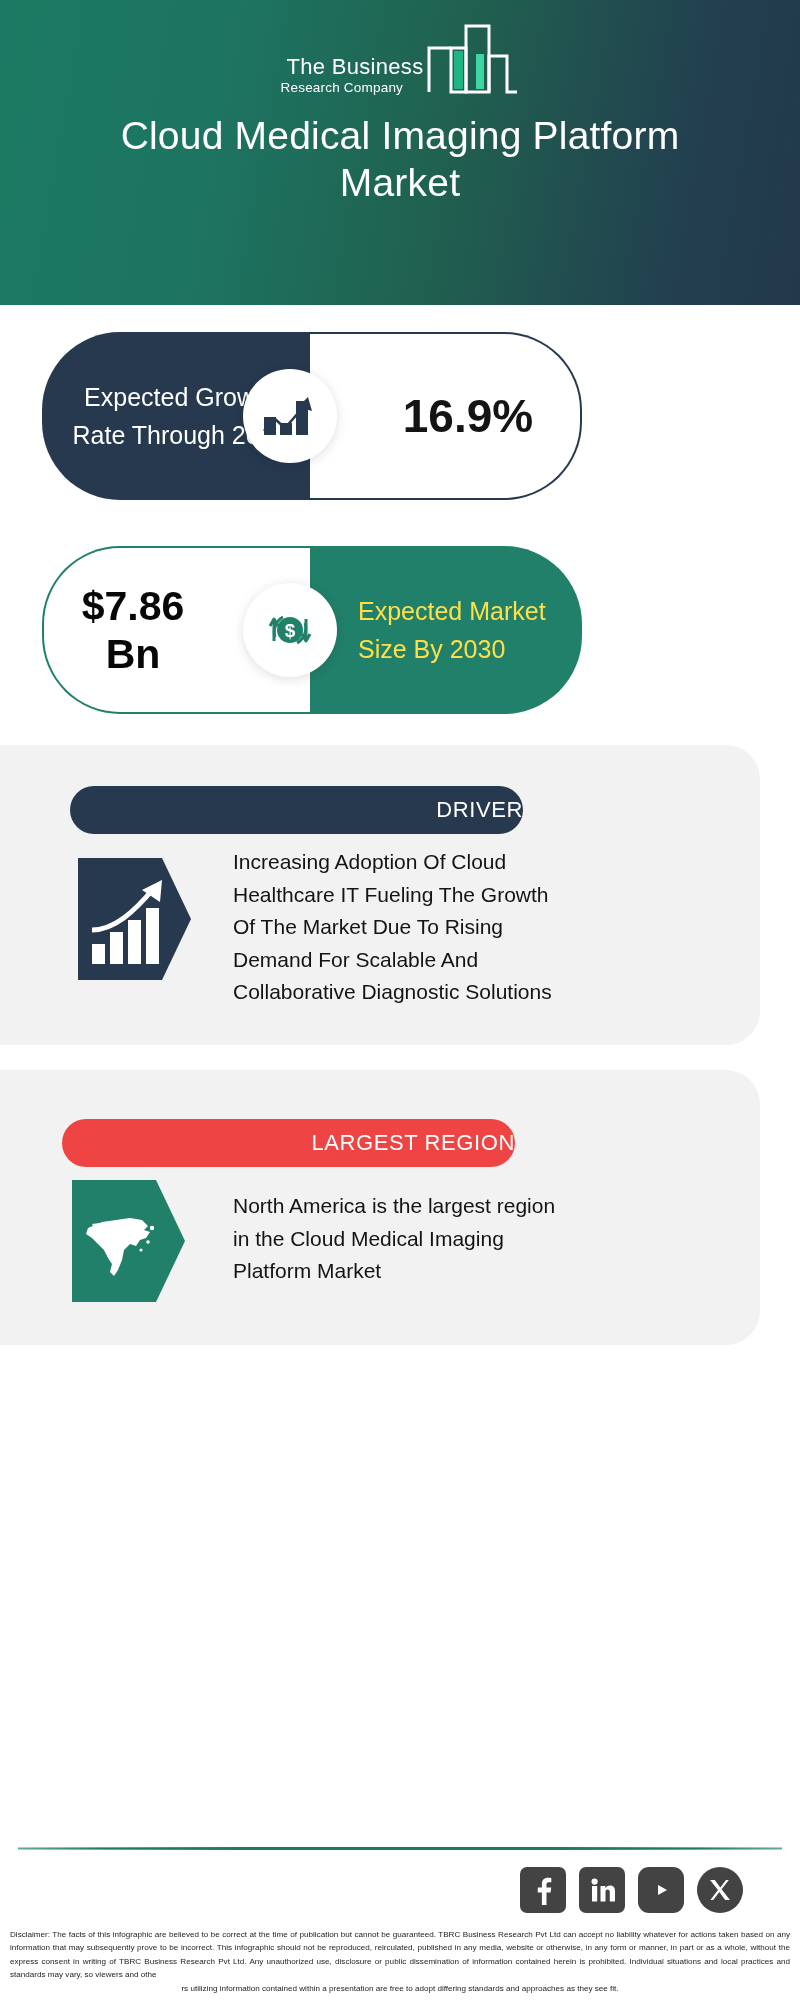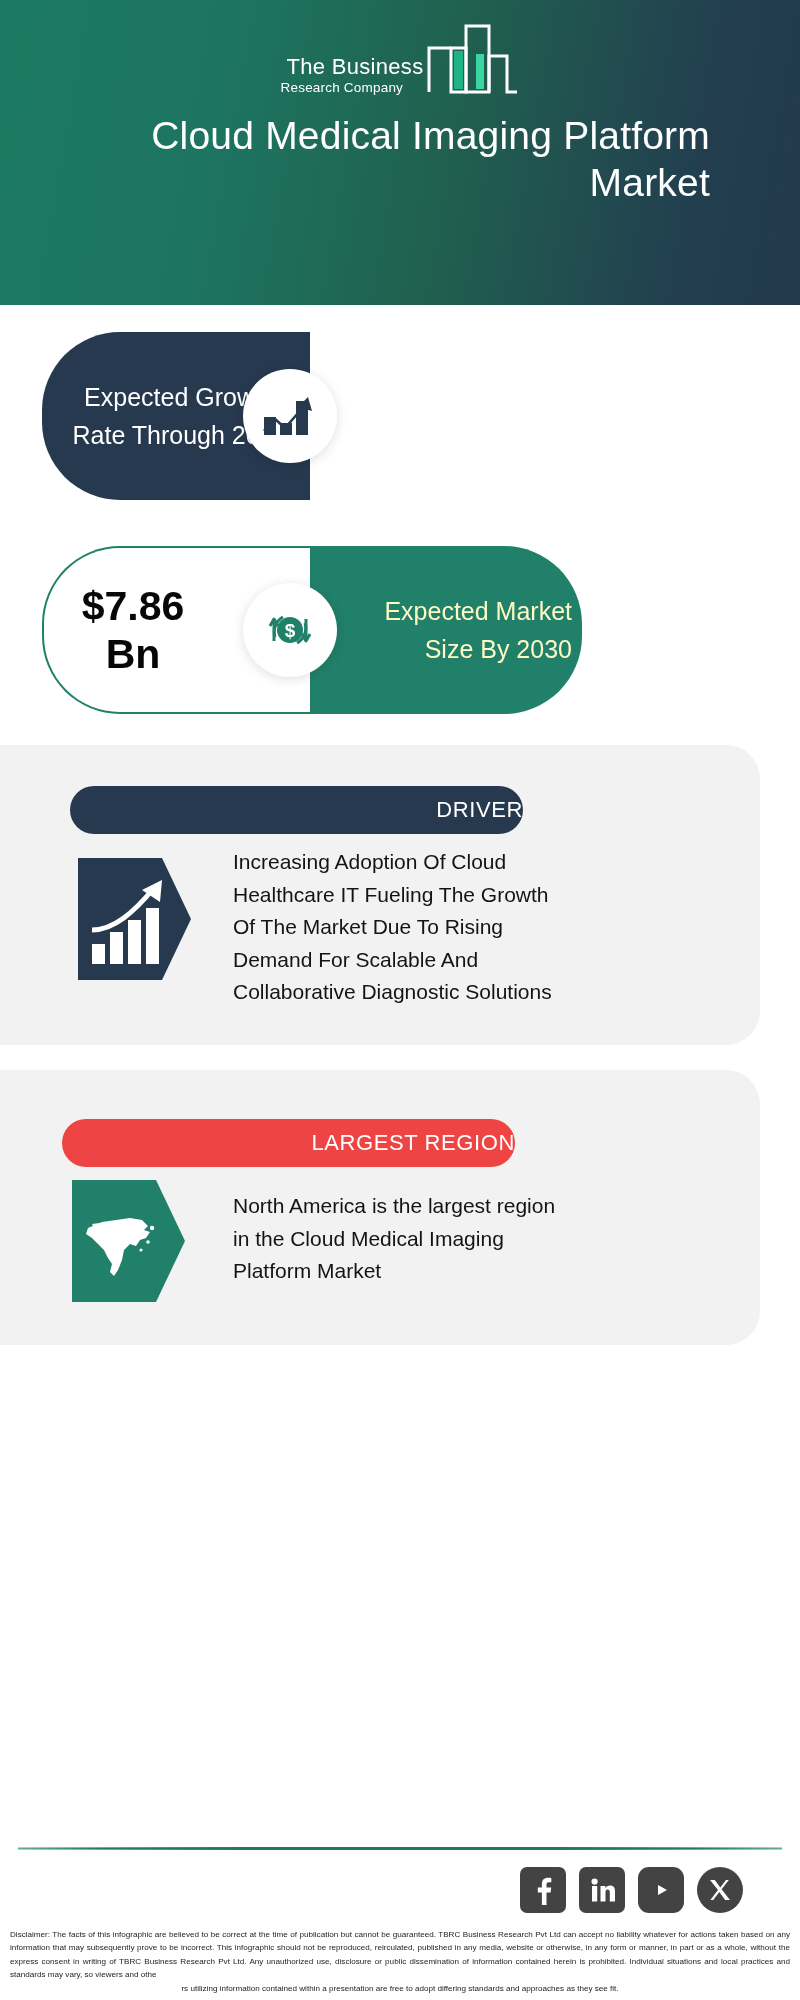--- a/index.html
+++ b/index.html
@@ -28,21 +28,21 @@
     margin-left:6px;
   }
   .logo-line2 {
     color:#ffffff; font-size:13.5px; letter-spacing:.2px; line-height:1.5;
     font-weight:400;
   }
   .logo-mark { margin-left:4px; margin-bottom:2px; }
 
   .header-title {
     position:absolute; left:0; top:112px; width:800px;
-    text-align:right; color:#ffffff;
+    text-align:center; color:#ffffff;
     font-size:39px; line-height:47px; font-weight:400; letter-spacing:.2px;
     padding:0 90px;
   }
 
   
   .stat1 { position:absolute; left:42px; top:332px; width:540px; height:168px; }
   .stat1-left {
     position:absolute; left:0; top:0; width:268px; height:168px;
     background:#27394f;
     border-radius:78px 0 0 78px;
@@ -74,21 +74,21 @@
     color:#070707; font-size:41px; font-weight:bold; line-height:48px;
     text-align:center; padding-right:44px;
   }
   .stat2-right {
     position:absolute; left:268px; top:0; width:272px; height:168px;
     background:#21806a;
     border-radius:0 78px 78px 0;
     display:flex; align-items:center; justify-content:center;
   }
   .stat2-right span {
-    color:#fef9c3; font-size:25px; line-height:38px; text-align:right;
+    color:#fde047; font-size:25px; line-height:38px; text-align:left;
     padding-left:48px; padding-right:10px;
   }
 
   
   .bubble {
     position:absolute; width:94px; height:94px; border-radius:50%;
     background:#ffffff; box-shadow:0 2px 12px rgba(0,0,0,0.13);
     display:flex; align-items:center; justify-content:center; z-index:5;
   }
   .bubble-1 { left:243px; top:369px; }
@@ -170,20 +170,23 @@
         </svg>
       </span>
     </div>
     <div class="header-title">Cloud Medical Imaging Platform Market</div>
   </div>
 
   <div class="stat1">
     <div class="stat1-left">
       <span>Expected Growth Rate Through 2030</span>
     </div>
+    <div class="stat1-right">
+      <span>16.9%</span>
+    </div>
   </div>
   <div class="bubble bubble-1">
     <svg width="56" height="50" viewBox="0 0 56 50">
       <rect x="2" y="26" width="12" height="18" fill="#27394f"></rect>
       <rect x="18" y="32" width="12" height="12" fill="#27394f"></rect>
       <rect x="34" y="10" width="12" height="34" fill="#27394f"></rect>
       <polyline points="2,40 13,28 23,37 44,13" fill="none" stroke="#27394f" stroke-width="2.6" stroke-linejoin="round"></polyline>
       <polygon points="46,6 50,20 36,16" fill="#27394f"></polygon>
     </svg>
   </div>

